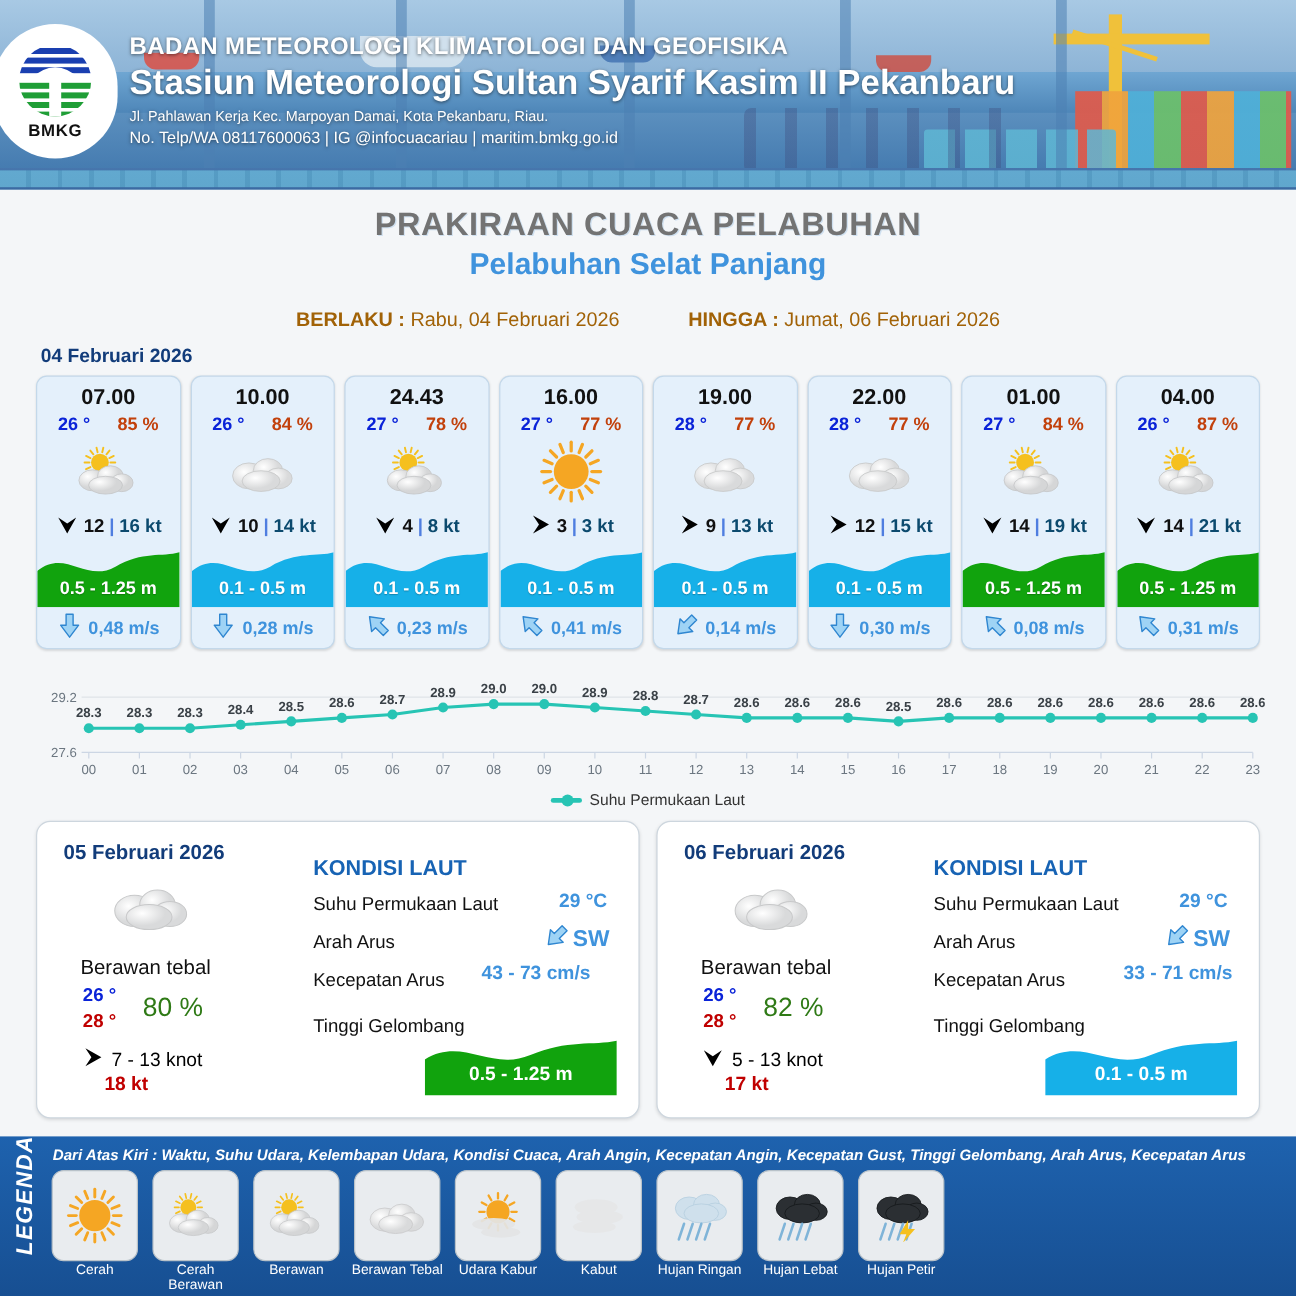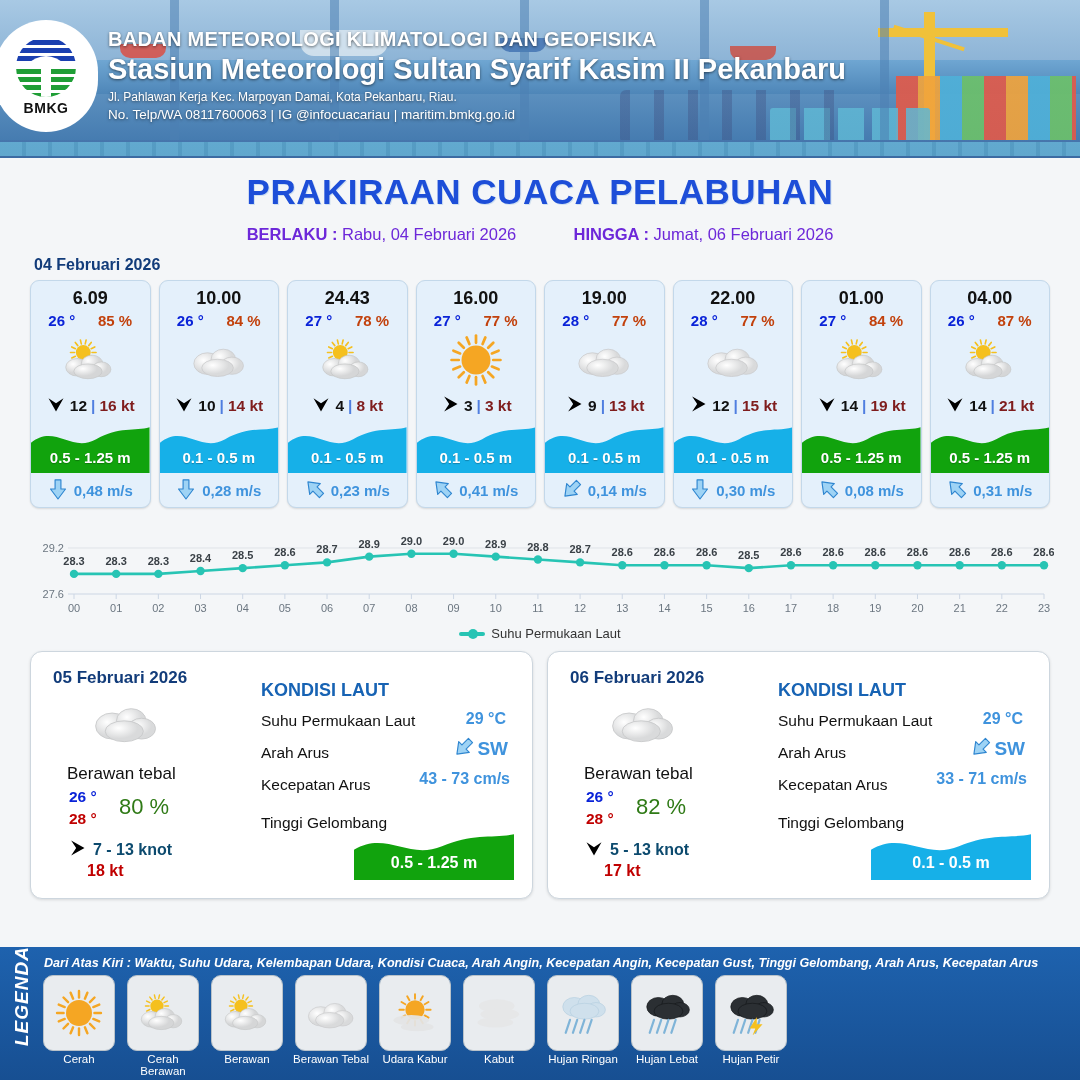--- a/index.html
+++ b/index.html
@@ -53,44 +53,44 @@
 
   .hdr-text { position:absolute; left:108px; top:28px; z-index:5; color:#fff;
     text-shadow:0 1px 3px rgba(0,0,0,.55); }
   .h-line1 { font-size:20px; font-weight:bold; letter-spacing:.3px; margin-bottom:2px;}
   .h-line2 { font-size:29px; font-weight:bold; letter-spacing:0px; margin-bottom:4px;}
   .h-line3 { font-size:12px; font-weight:400; margin-bottom:3px;}
   .h-line4 { font-size:13.5px; font-weight:400;}
 
   
   .title-wrap { text-align:center; margin-top:14px; }
-  .t-main { font-size:35px; font-weight:bold; color:#1d4ed8; letter-spacing:.5px;
+  .t-main { font-size:27px; font-weight:bold; color:#737373; letter-spacing:.5px;
     text-shadow:1px 1px 0 #cfe0f0; }
   .t-sub { font-size:25px; font-weight:bold; color:#3f93dd; margin-top:3px; }
-  .t-dates { margin-top:13px; font-size:16.5px; color:#6d28d9; }
+  .t-dates { margin-top:23px; font-size:16.5px; color:#a16207; }
   .t-dates b { font-weight:bold; }
   .t-dates .sp { display:inline-block; width:48px; }
 
   
   .day-label { margin:12px 0 6px 34px; font-size:16px; font-weight:bold; color:#123c7a; }
 
   
   .cards { display:flex; gap:8px; padding:0 30px; }
   .card { width:127px; background:#e4f0fb; border:1px solid #c3d8ea; border-radius:9px;
     overflow:hidden; position:relative; box-shadow:0 1px 2px rgba(0,0,0,.12);}
   .c-time { text-align:center; font-size:18px; font-weight:bold; color:#111; padding-top:7px;}
   .c-th { display:flex; justify-content:space-around; align-items:baseline; padding:3px 6px 0;}
   .c-temp { font-size:15px; font-weight:bold; color:#0a23d8; }
   .c-hum { font-size:15px; font-weight:bold; color:#c2410c; }
   .c-icon { height:62px; display:flex; align-items:center; justify-content:center; }
   .c-wind { display:flex; align-items:center; justify-content:center; gap:4px;
     height:30px; font-size:15.5px; font-weight:bold; }
   .c-wind .v1 { color:#111; }
   .c-wind .bar { color:#4f7ee0; font-weight:bold; }
-  .c-wind .v2 { color:#7f1d1d; }
+  .c-wind .v2 { color:#0c4a6e; }
   .c-wave { position:relative; height:52px; }
   .c-wave svg { position:absolute; left:0; bottom:0; width:100%; height:52px; }
   .c-wave span { position:absolute; left:0; right:0; bottom:7px; text-align:center;
     font-size:15px; font-weight:bold; color:#fff; text-shadow:0 1px 1px rgba(0,0,0,.25);}
   .c-cur { display:flex; align-items:center; justify-content:center; gap:6px;
     height:34px; font-size:15px; font-weight:bold; color:#3f93dd; }
 
   
   .arr { display:inline-block; }
 
@@ -106,21 +106,21 @@
   
   .days { display:flex; gap:14px; padding:10px 30px 0; }
   .day { flex:1; background:#fff; border:1px solid #cdd6de; border-radius:12px;
     height:248px; position:relative; box-shadow:0 1px 3px rgba(0,0,0,.12); }
   .d-date { position:absolute; left:22px; top:16px; font-size:17px; font-weight:bold; color:#123c7a;}
   .d-icon { position:absolute; left:60px; top:48px; }
   .d-cond { position:absolute; left:36px; top:112px; font-size:17px; color:#111; }
   .d-t1 { position:absolute; left:38px; top:136px; font-size:15.5px; font-weight:bold; color:#0a23d8;}
   .d-t2 { position:absolute; left:38px; top:158px; font-size:15.5px; font-weight:bold; color:#c00000;}
   .d-hum { position:absolute; left:88px; top:142px; font-size:22px; font-weight:normal; color:#2f7a16;}
-  .d-wind { position:absolute; left:36px; top:186px; font-size:16px; font-weight:bold; color:#0c4a6e;
+  .d-wind { position:absolute; left:36px; top:186px; font-size:16px; font-weight:normal; color:#000000;
     display:flex; align-items:center; gap:6px;}
   .d-gust { position:absolute; left:56px; top:210px; font-size:16px; font-weight:bold; color:#c00000;}
   .d-sea-title { position:absolute; left:230px; top:28px; font-size:18px; font-weight:bold; color:#1763b4;}
   .d-row { position:absolute; left:230px; font-size:15.5px; color:#111; }
   .d-val { position:absolute; font-size:16px; font-weight:bold; color:#3f93dd;}
   .d-wave { position:absolute; right:18px; bottom:18px; width:160px; height:52px;}
   .d-wave svg{ position:absolute; left:0; bottom:0; width:160px; height:52px;}
   .d-wave span{ position:absolute; left:0; right:0; bottom:8px; text-align:center;
     font-size:16px; font-weight:bold; color:#fff;}
 
@@ -190,34 +190,35 @@
   <div class="hdr-text">
     <div class="h-line1">BADAN METEOROLOGI KLIMATOLOGI DAN GEOFISIKA</div>
     <div class="h-line2">Stasiun Meteorologi Sultan Syarif Kasim II Pekanbaru</div>
     <div class="h-line3">Jl. Pahlawan Kerja Kec. Marpoyan Damai, Kota Pekanbaru, Riau.</div>
     <div class="h-line4">No. Telp/WA 08117600063 | IG @infocuacariau | maritim.bmkg.go.id</div>
   </div>
 </div>
 
 <div class="title-wrap">
   <div class="t-main">PRAKIRAAN CUACA PELABUHAN</div>
+  <div class="t-sub">Pelabuhan Selat Panjang</div>
   <div class="t-dates">
     <b>BERLAKU :</b>
     <span>Rabu, 04 Februari 2026</span>
     <span class="sp"></span>
     <b>HINGGA :</b>
     <span>Jumat, 06 Februari 2026</span>
   </div>
 </div>
 
 <div class="day-label">04 Februari 2026</div>
 
 <div class="cards" id="cards">
 <div class="card">
-  <div class="c-time">6.09</div>
+  <div class="c-time">07.00</div>
   <div class="c-th">
     <span class="c-temp">26 °</span>
     <span class="c-hum">85 %</span>
   </div>
   <div class="c-icon">
         <svg width="58" height="41.76" viewBox="0 0 86 62">
  <g>
             <circle cx="33" cy="20" r="11" fill="#f5c01e"></circle>
             <g stroke="#f5c01e" stroke-width="2.4" stroke-linecap="round">
               <line x1="46" y1="20" x2="52" y2="20"></line>
@@ -791,21 +792,21 @@
       <div class="d-row" style="top:92px">Arah Arus</div>
       <div class="d-row" style="top:124px">Kecepatan Arus</div>
       <div class="d-row" style="top:162px">Tinggi Gelombang</div>
   <div class="d-val" style="right:26px;top:58px">29 °C</div>
   <div style="position:absolute;right:24px;top:84px;display:flex;align-items:center;gap:3px">
     <span><svg class="arr" width="20" height="22" viewBox="0 0 24 26" style="transform:rotate(45deg)">
     <path d="M12 25 L3 13 L8.5 13 L8.5 2 L15.5 2 L15.5 13 L21 13 Z" fill="#9ed3f5" stroke="#2f86d0" stroke-width="1.4" stroke-linejoin="round"></path>
           </svg></span>
     <span style="font-size:19px;font-weight:bold;color:#3f93dd">SW</span>
   </div>
-  <div class="d-val" style="right:22px;top:118px">43  - 73 cm/s</div>
+  <div class="d-val" style="right:40px;top:118px">43  - 73 cm/s</div>
   <div class="d-wave">
     <svg viewBox="0 0 160 52" preserveAspectRatio="none">
    <path d="M0 21.84 C 32 2.6, 54.400000000000006 32.24, 88 18.2
      C 118.4 5.2, 140.8 10.4, 160 6.24 L 160 52 L 0 52 Z" fill="#11a30d"></path>
         </svg>
     <span>0.5 - 1.25 m</span>
   </div>
 </div>
 <div class="day">
   <div class="d-date">06 Februari 2026</div>

